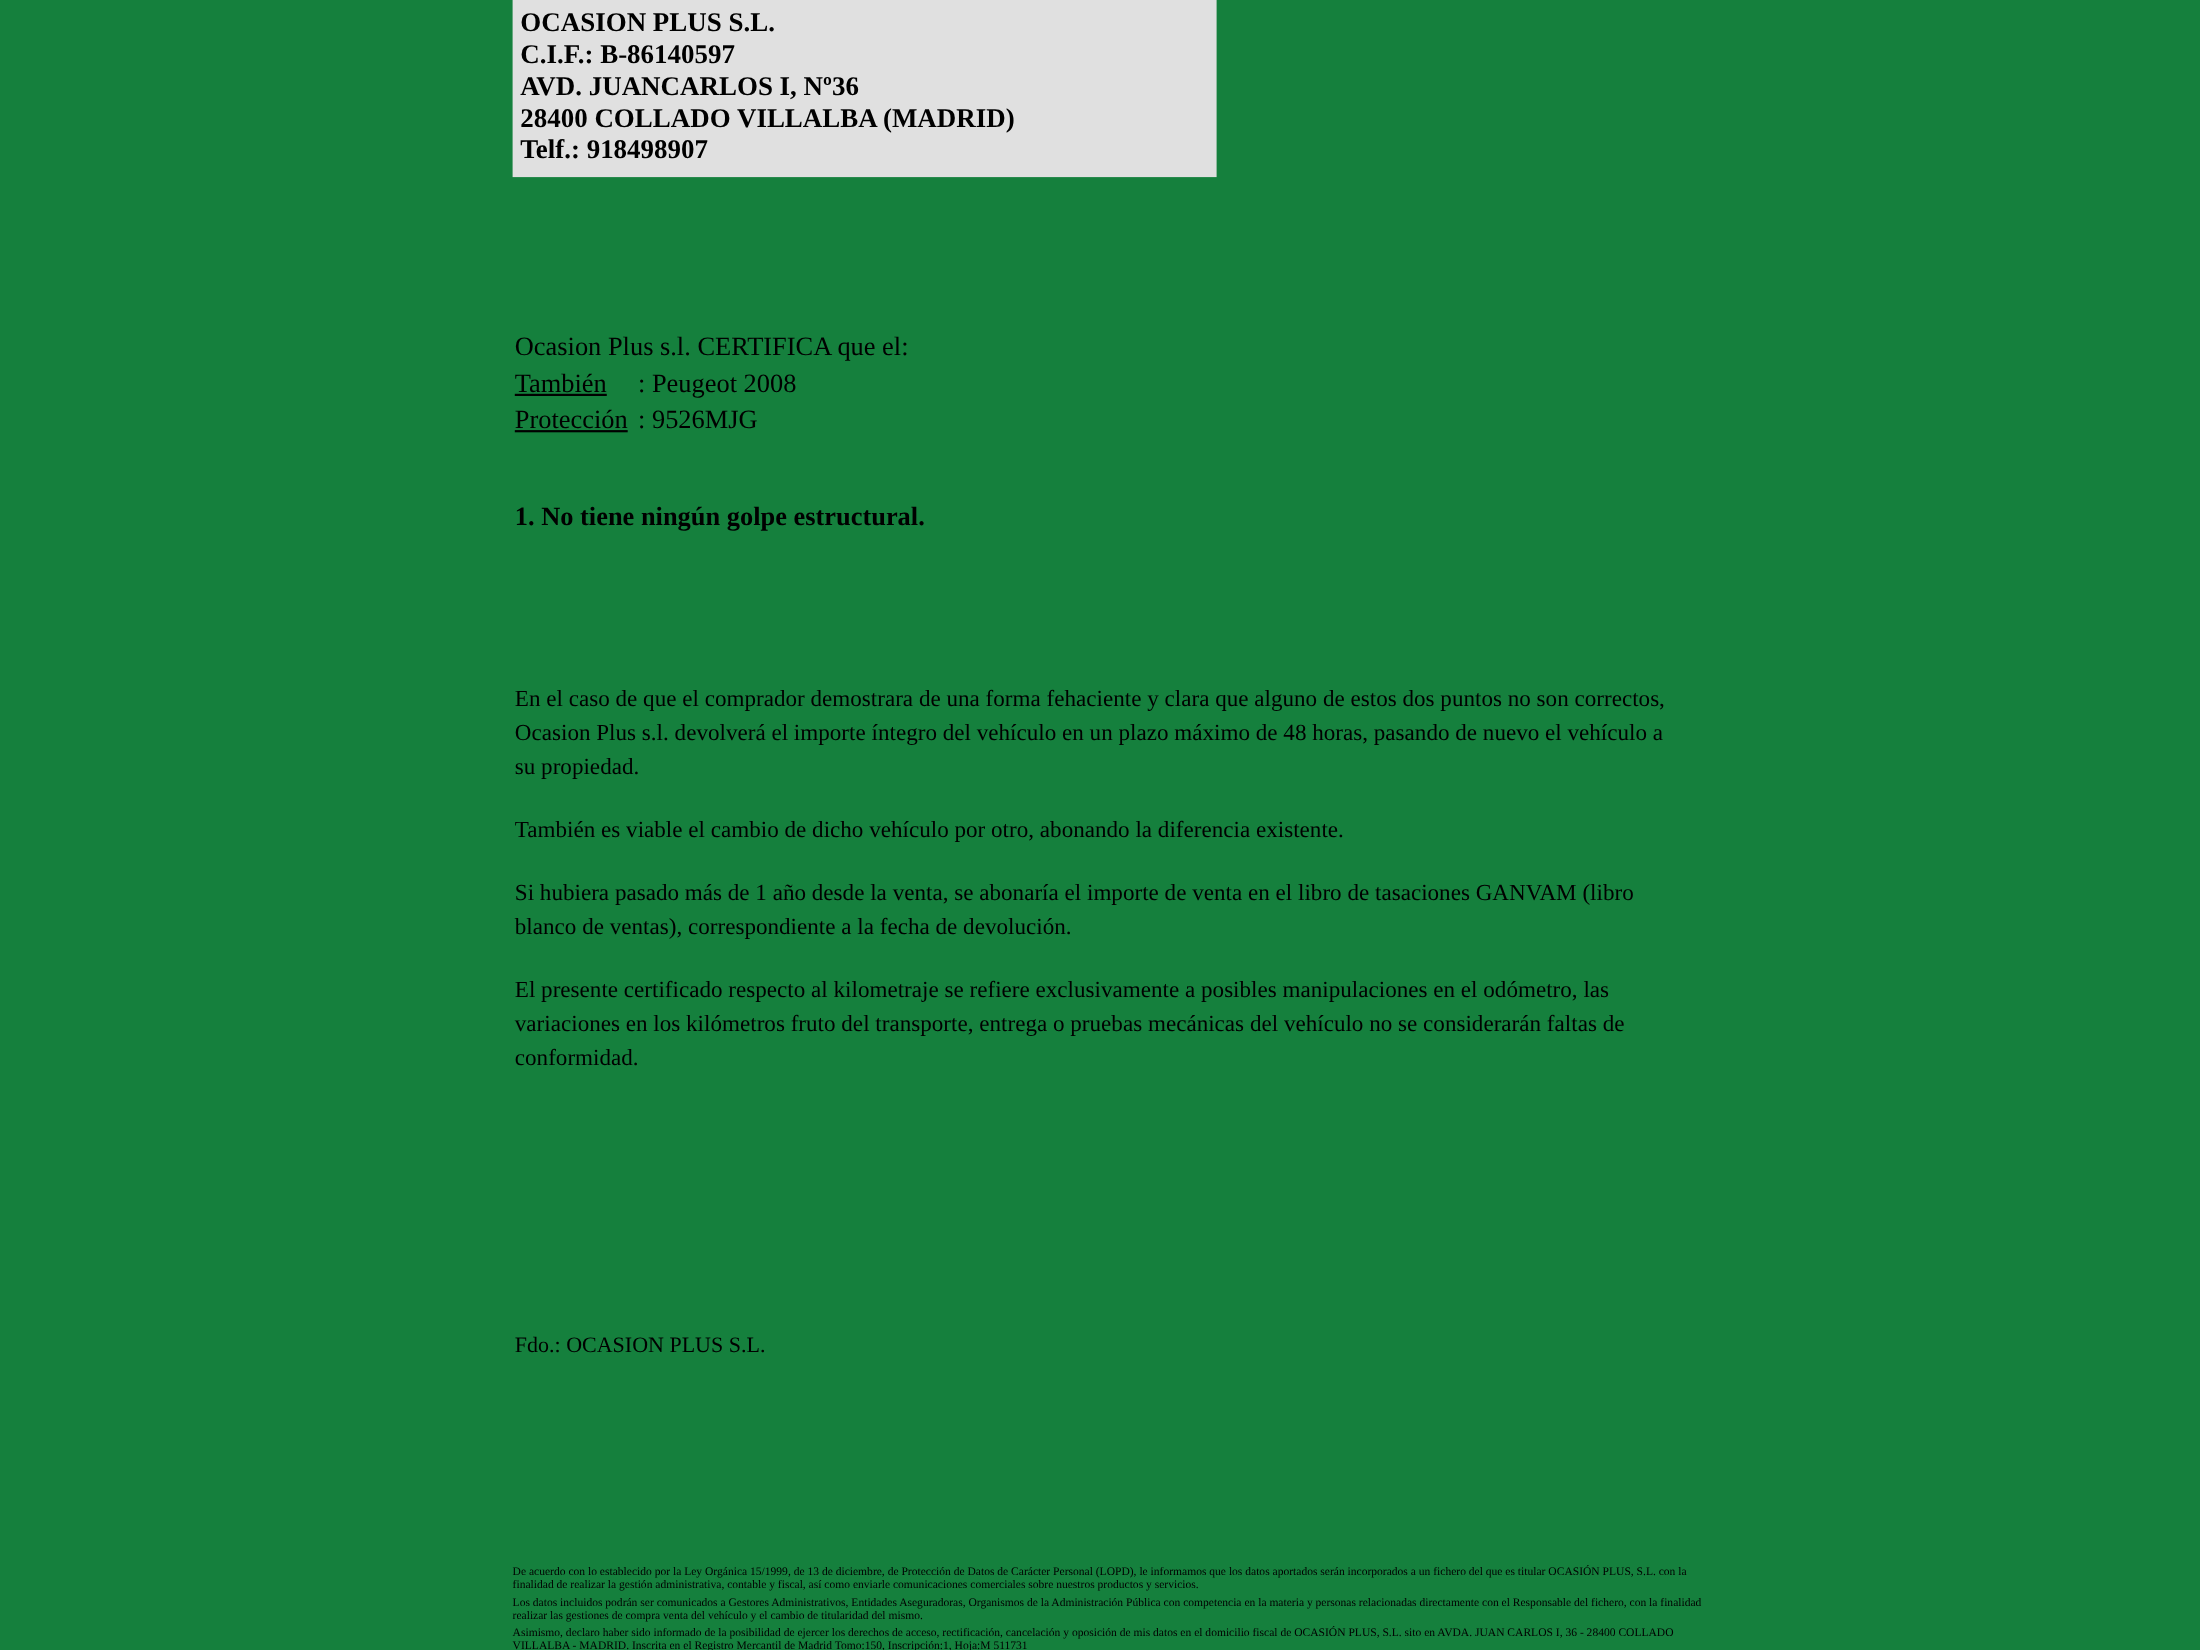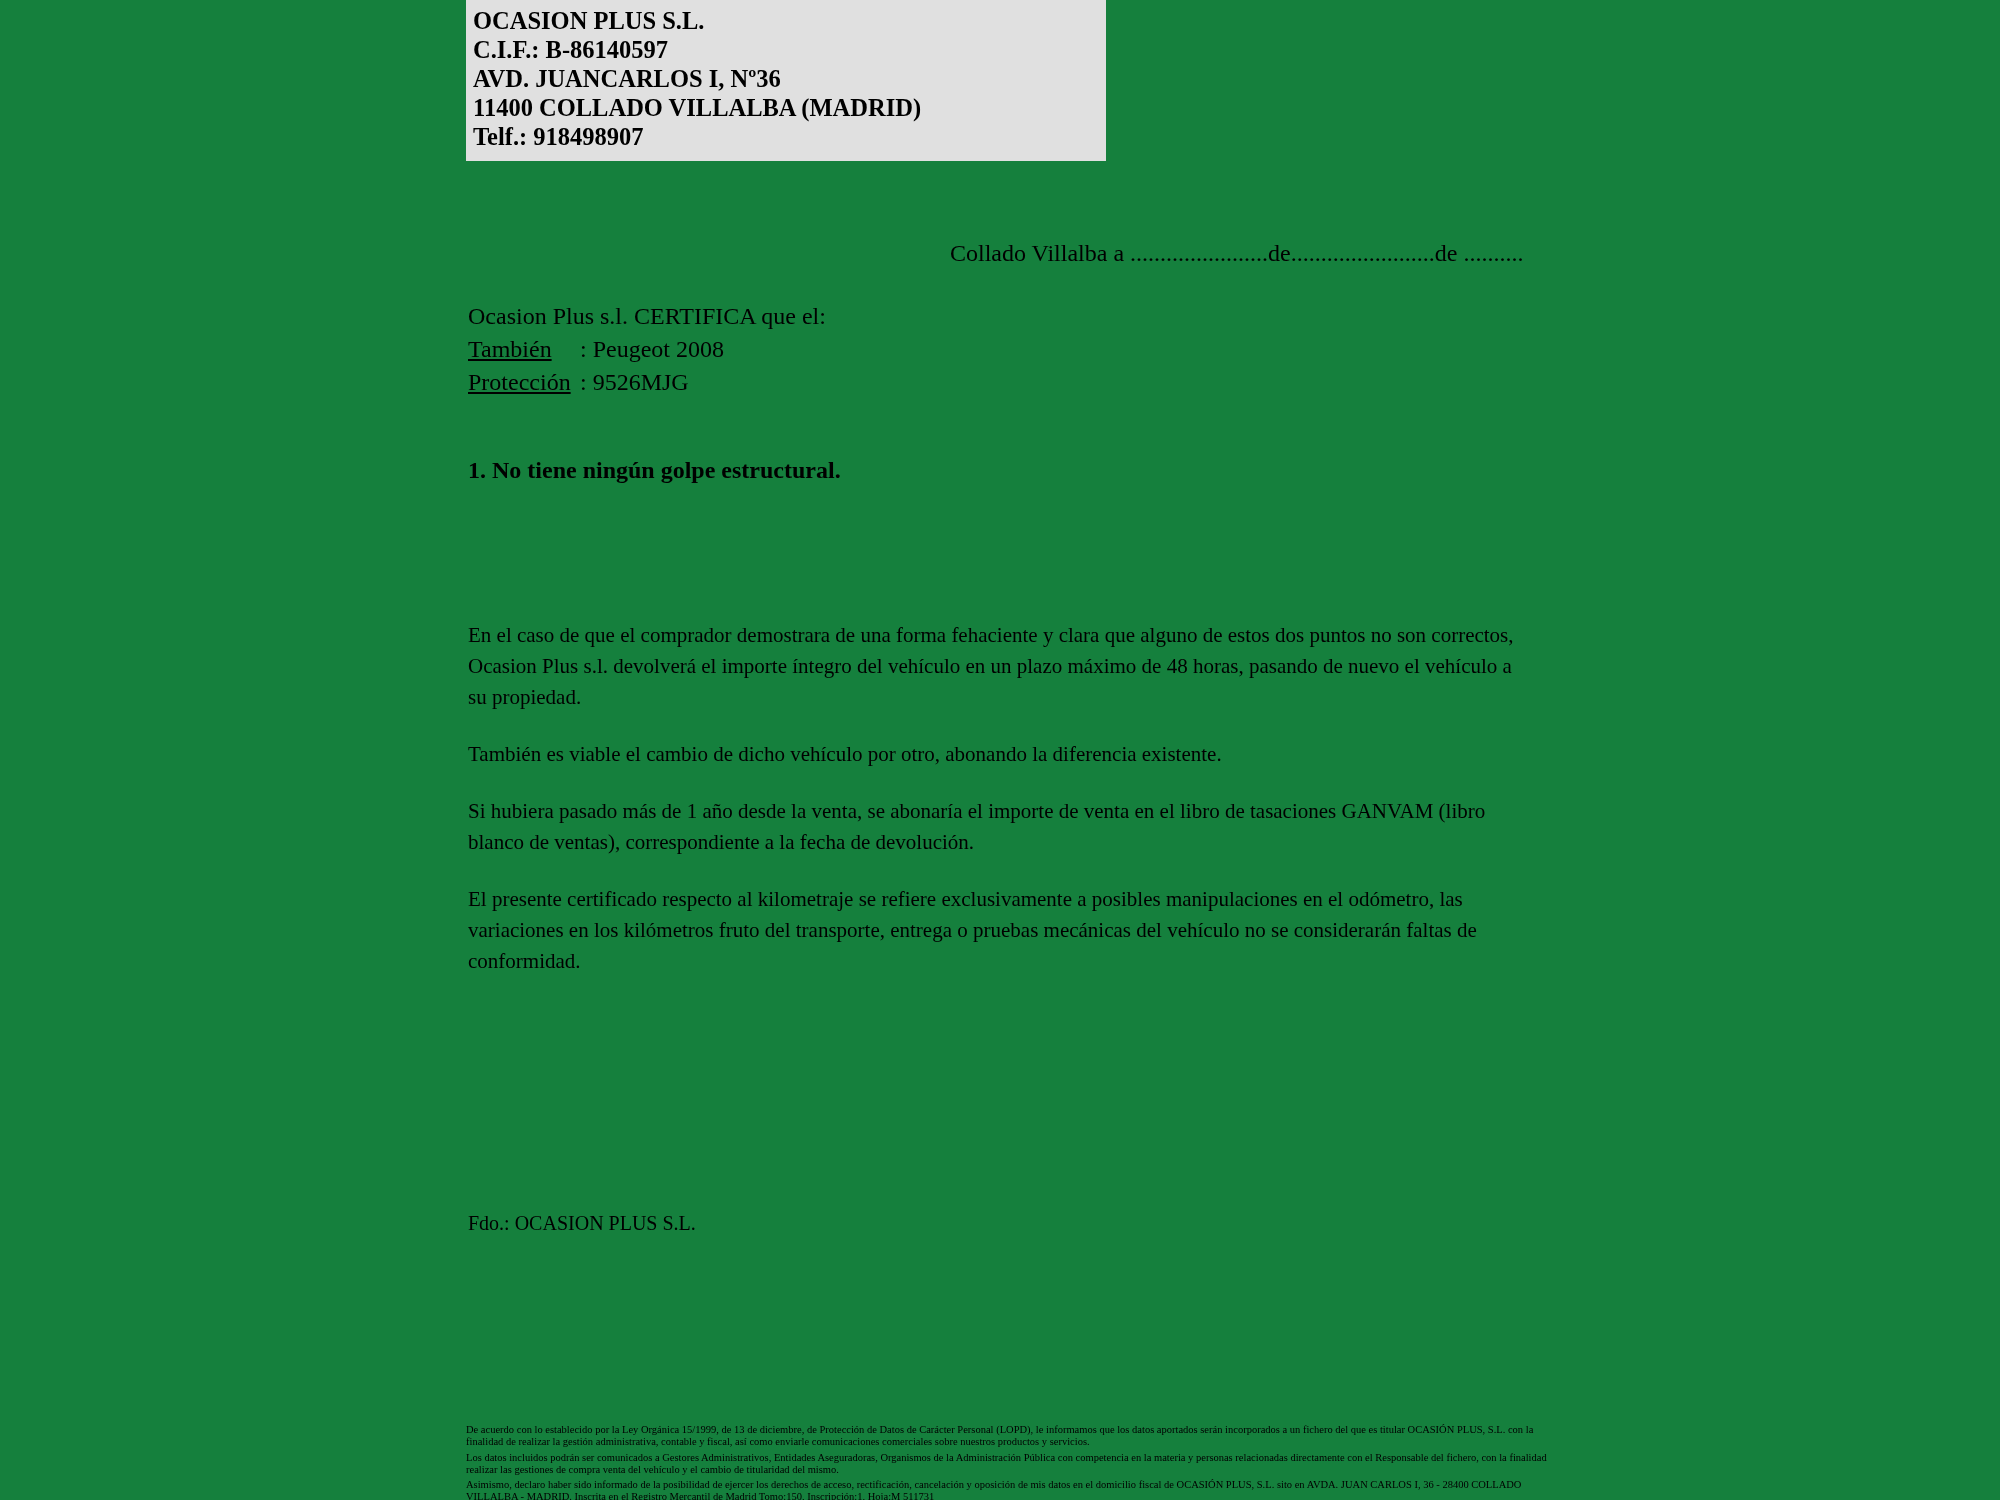--- a/index.html
+++ b/index.html
@@ -112,25 +112,24 @@
 </style>
 </head>
 <body>
 
 <div class="page">
 
   <div class="header-box">
     <div class="line">OCASION PLUS S.L.</div>
     <div class="line">C.I.F.: B-86140597</div>
     <div class="line">AVD. JUANCARLOS I, Nº36</div>
-    <div class="line">11400 COLLADO VILLALBA (MADRID)</div>
+    <div class="line">28400 COLLADO VILLALBA (MADRID)</div>
     <div class="line">Telf.: 918498907</div>
   </div>
 
-  <div class="date-line">Collado Villalba a .......................de........................de ..........</div>
 
   <div class="certifica">
     <div class="row">Ocasion Plus s.l. CERTIFICA que el:</div>
     <div class="row">
       <span class="u lbl-veh">También</span><span>: Peugeot 2008</span>
     </div>
     <div class="row">
       <span class="u lbl-mat">Protección</span><span>: 9526MJG</span>
     </div>
   </div>

